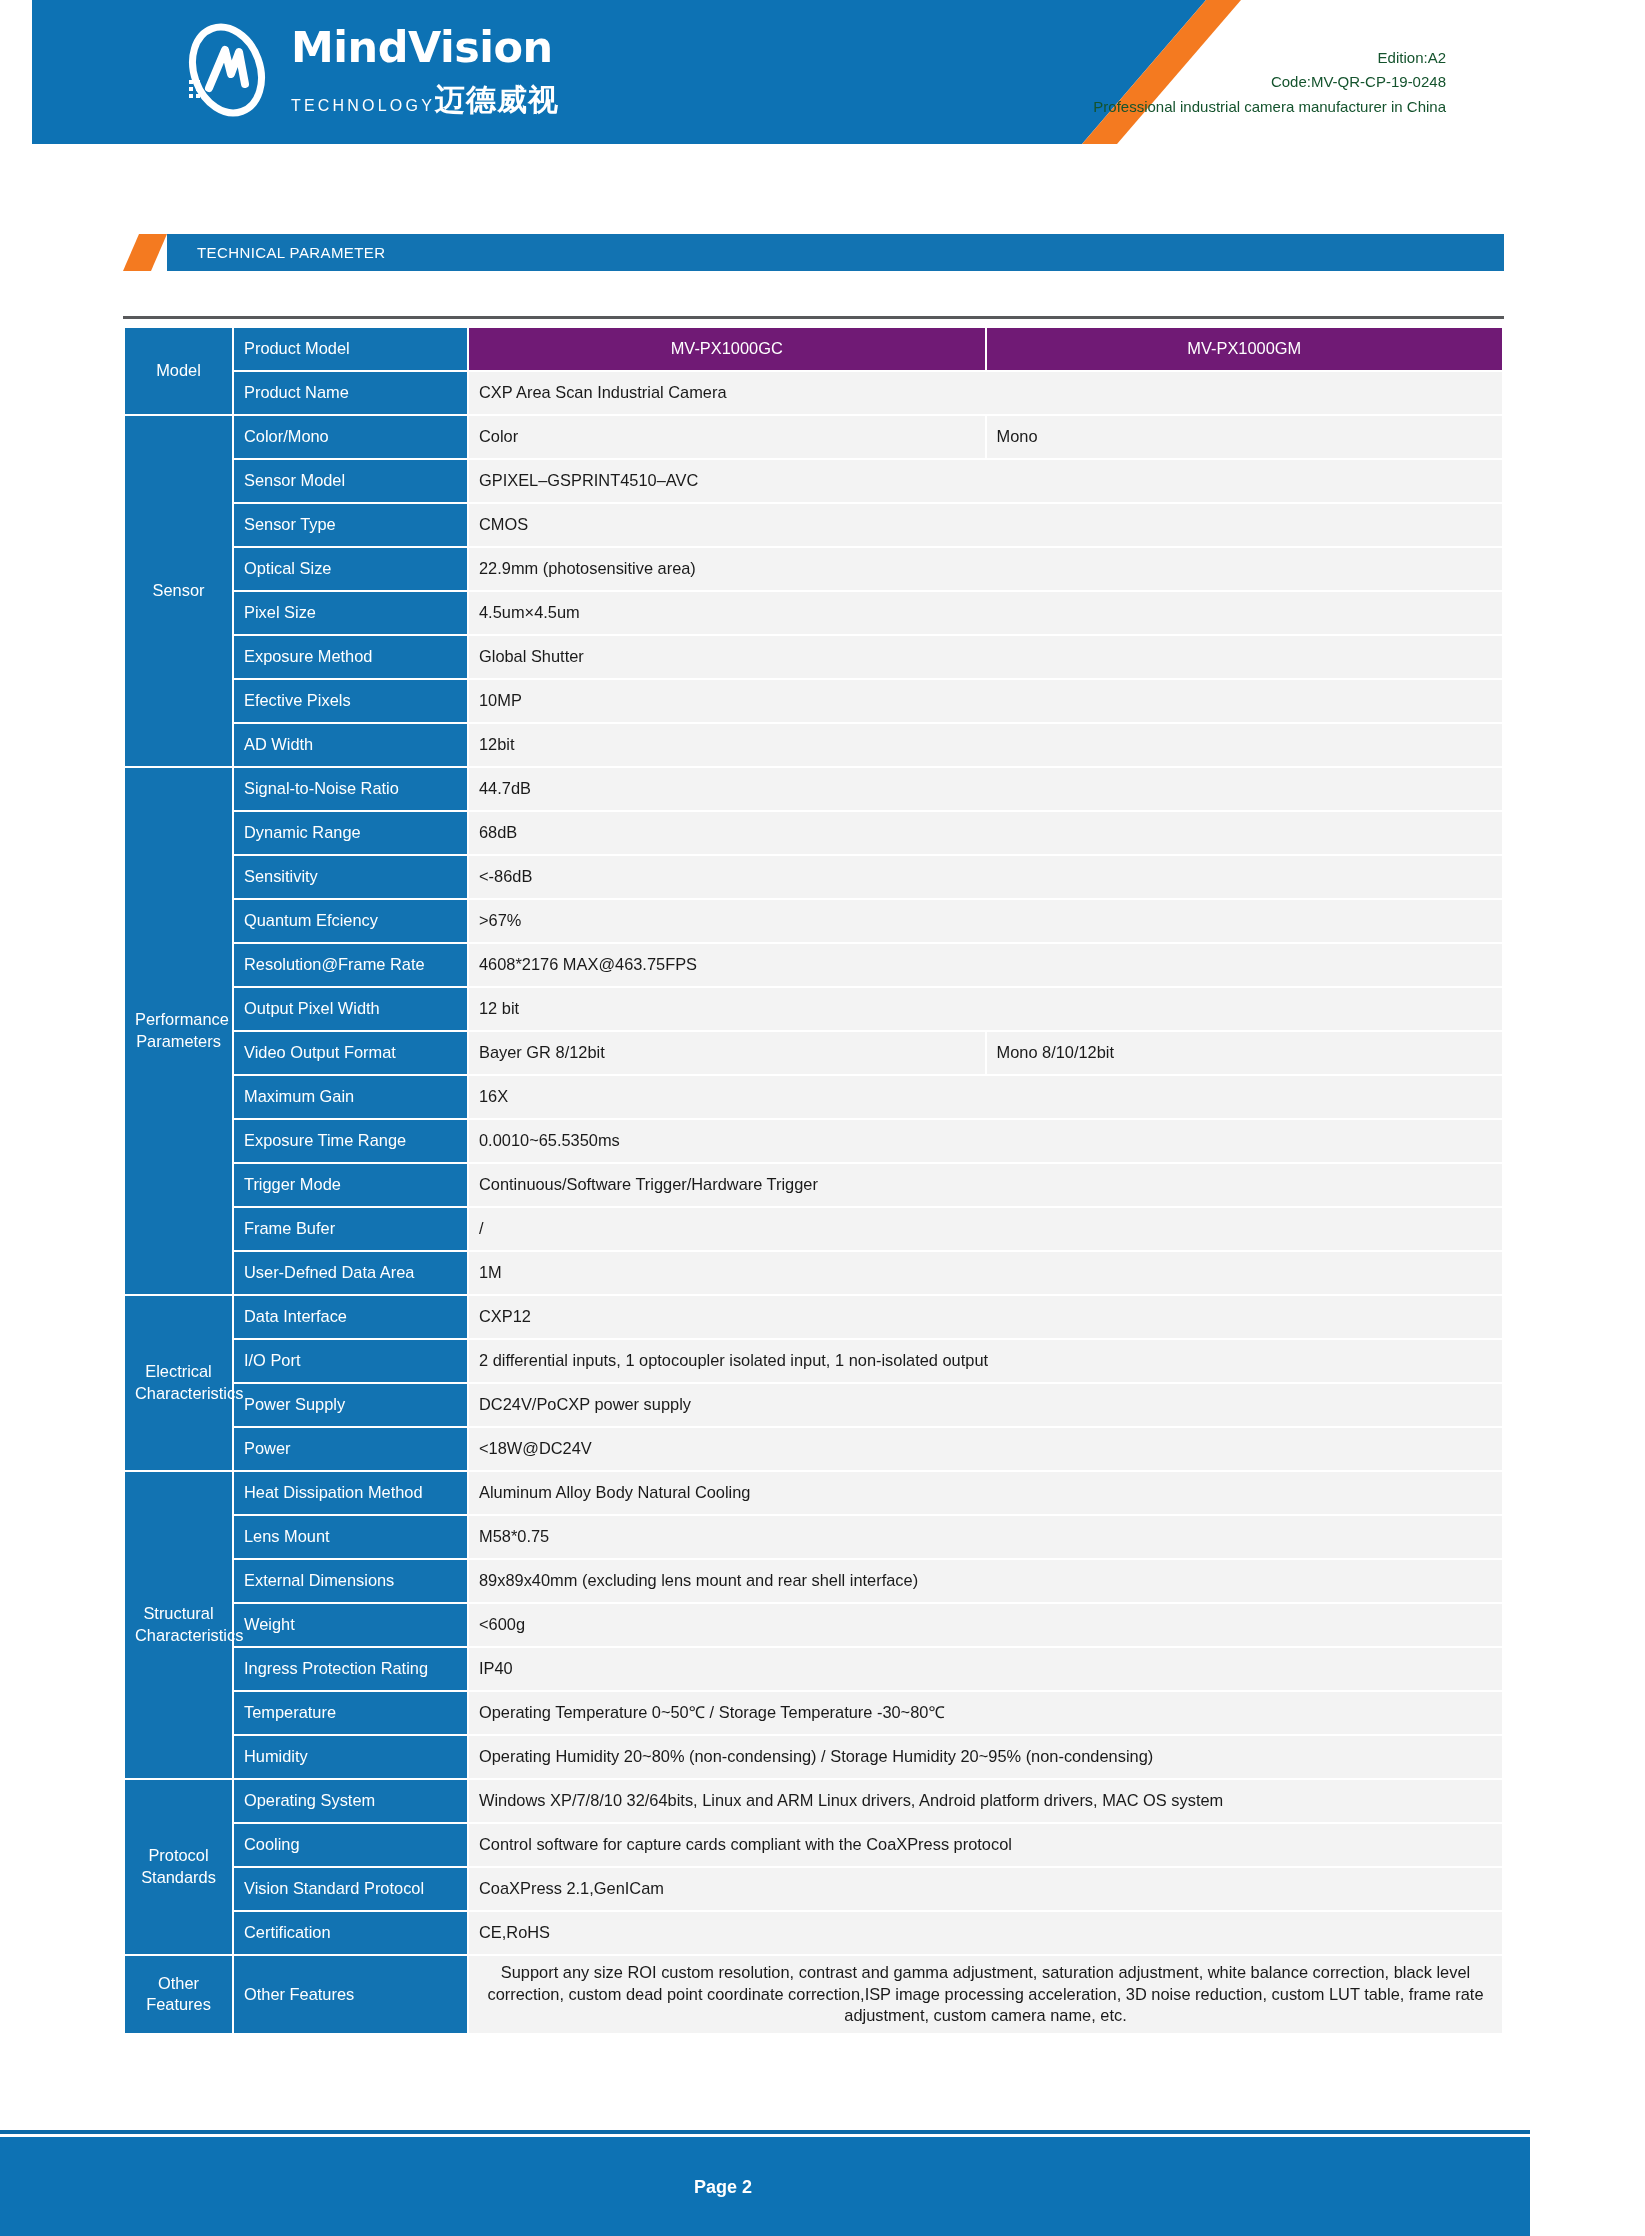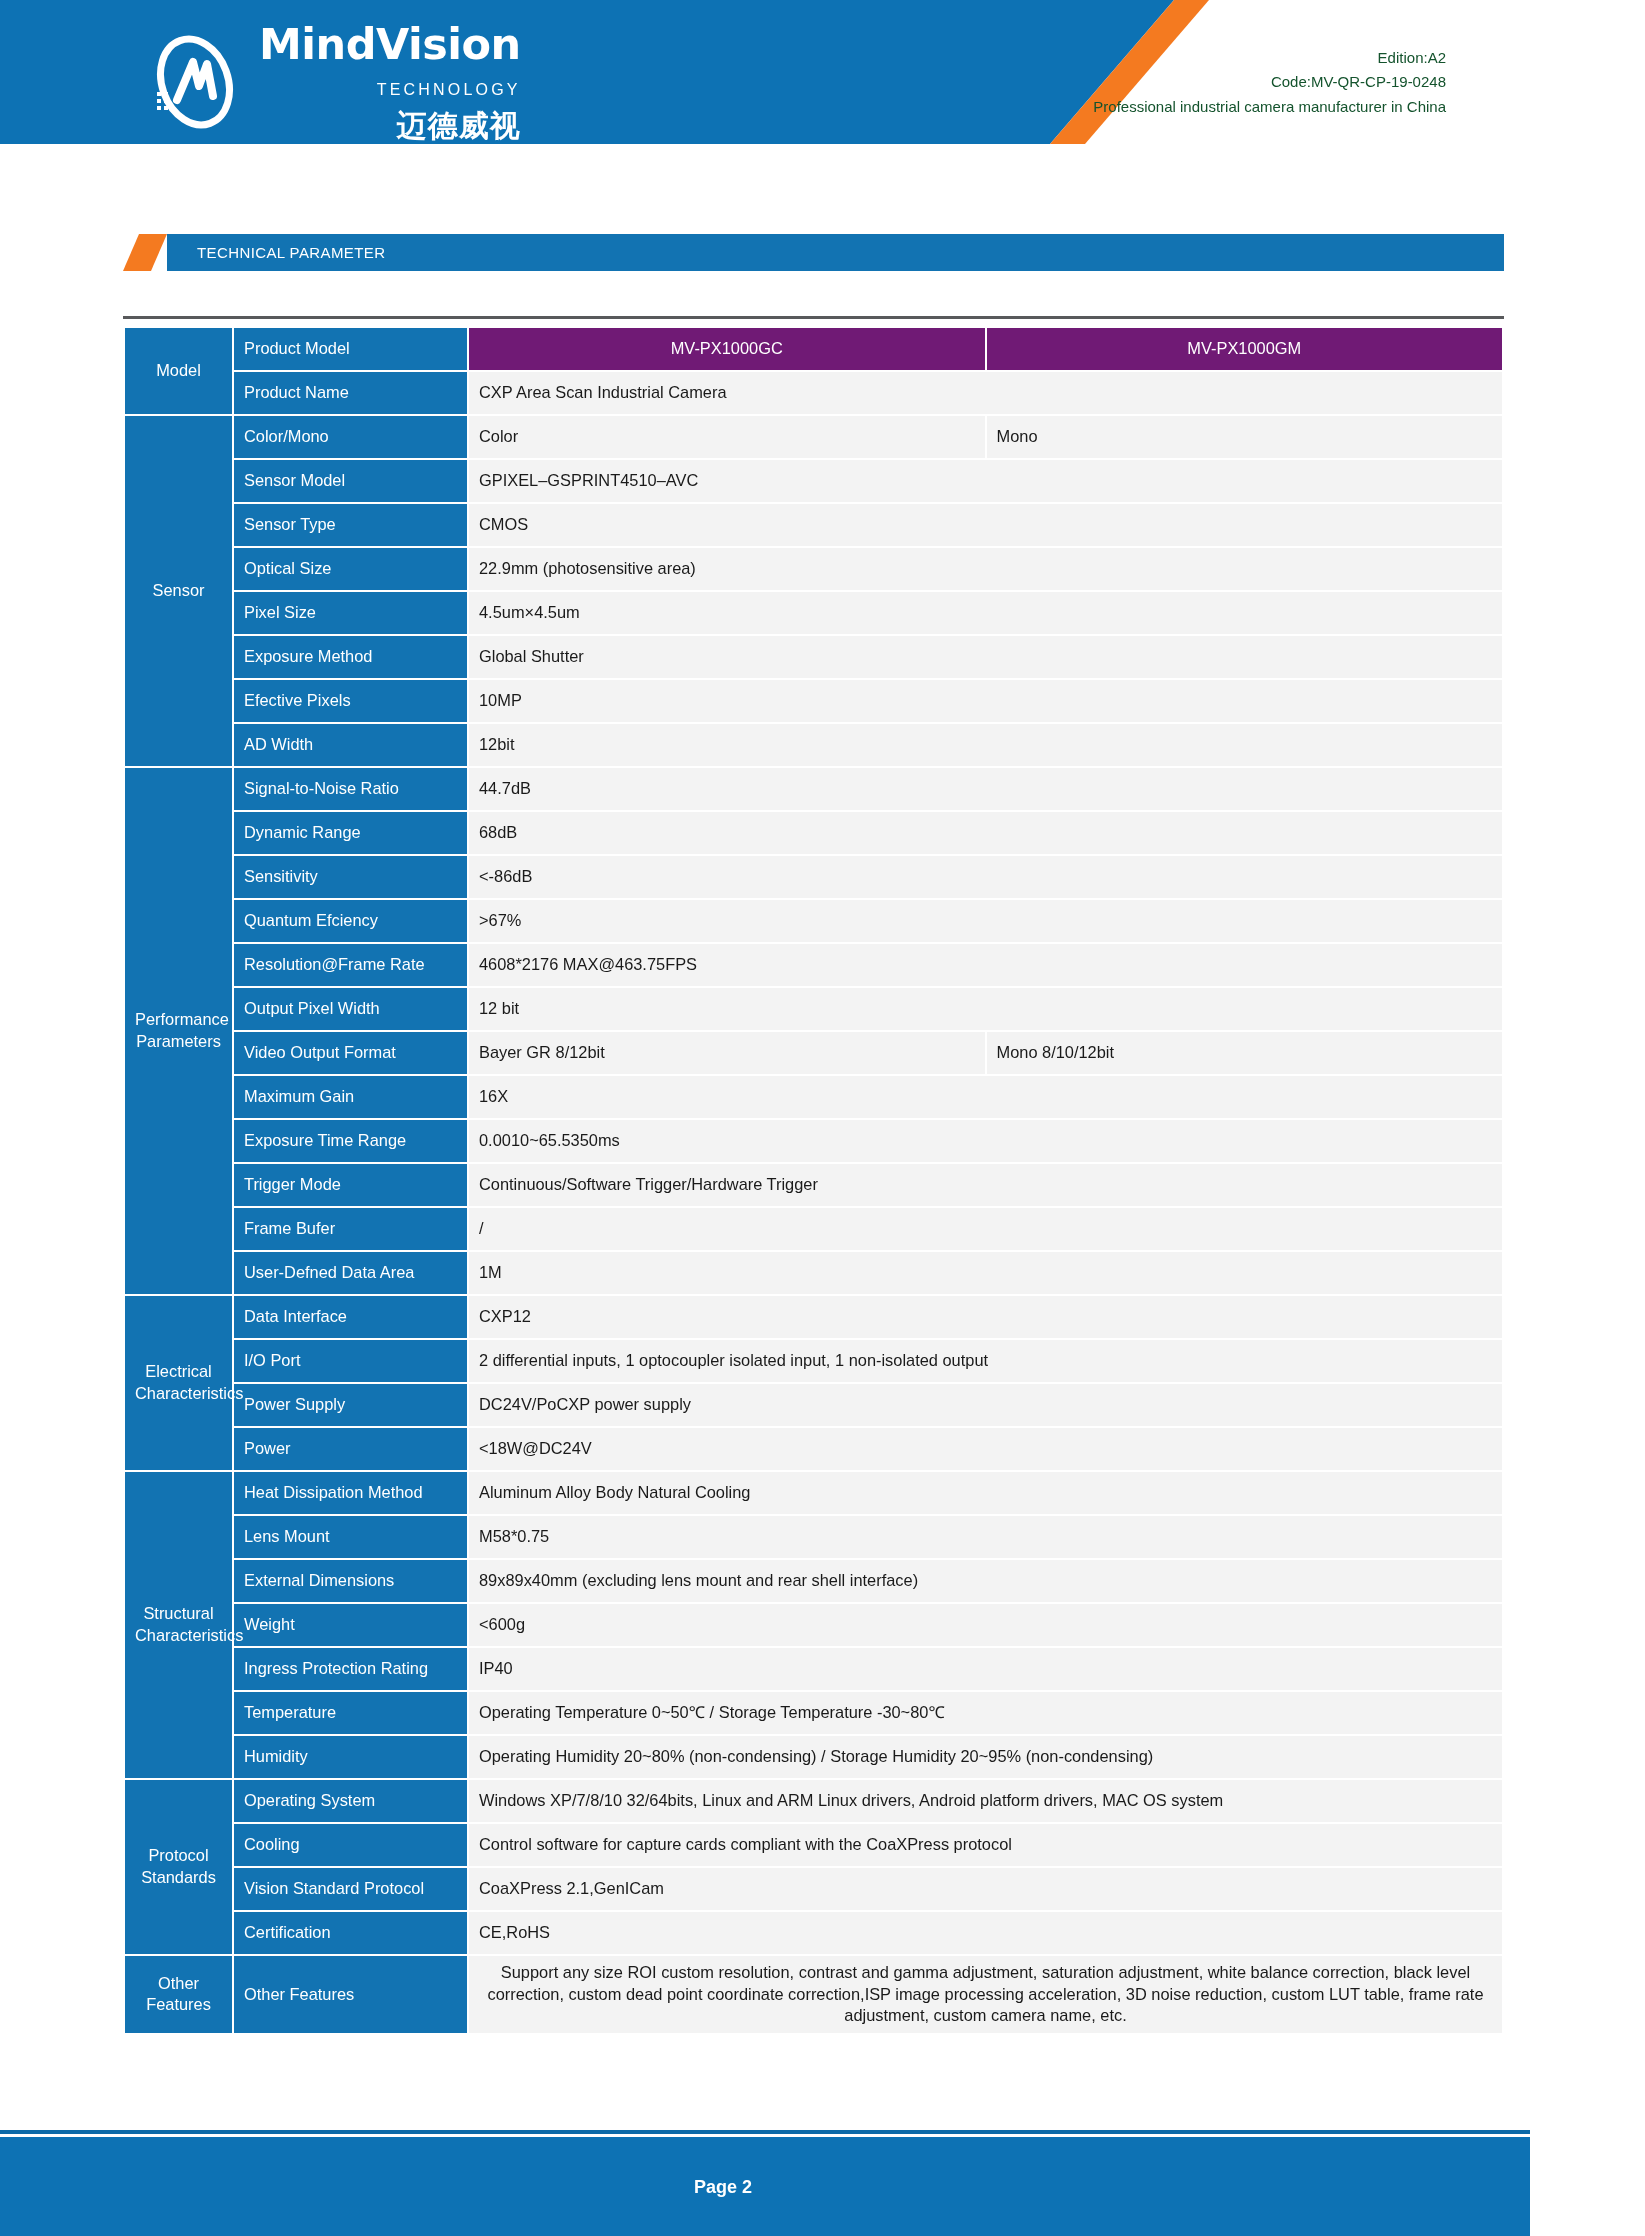--- a/index.html
+++ b/index.html
@@ -7,20 +7,21 @@
     width: 1646px;
     height: 2237px;
     background: #ffffff;
     font-family: "Liberation Sans", sans-serif;
   }
   .page {
     position: relative;
     width: 1530px;
     height: 2237px;
     overflow: hidden;
+    padding-left: 32px;
   }
 
   
   .header {
     position: relative;
     width: 100%;
     height: 144px;
     background: #ffffff;
     overflow: hidden;
   }
@@ -49,21 +50,21 @@
   .logo-mark { width: 96px; height: 96px; flex: 0 0 auto; }
   .logo-text { display: flex; flex-direction: column; justify-content: center; }
   .logo-name {
     color: #ffffff;
     font-size: 43px;
     font-weight: bold;
     letter-spacing: -0.5px;
     line-height: 1.05;
     font-family: "DejaVu Sans", sans-serif;
   }
-  .logo-sub-row { display: flex; align-items: flex-end; gap: 12px; margin-top: 14px; flex-direction: column; }
+  .logo-sub-row { display: flex; align-items: flex-end; margin-top: 14px; }
   .logo-tech {
     color: #ffffff;
     font-size: 16px;
     letter-spacing: 3.2px;
     font-family: "Liberation Sans", sans-serif;
   }
   .logo-cn {
     color: #ffffff;
     font-size: 30px;
     font-weight: bold;

